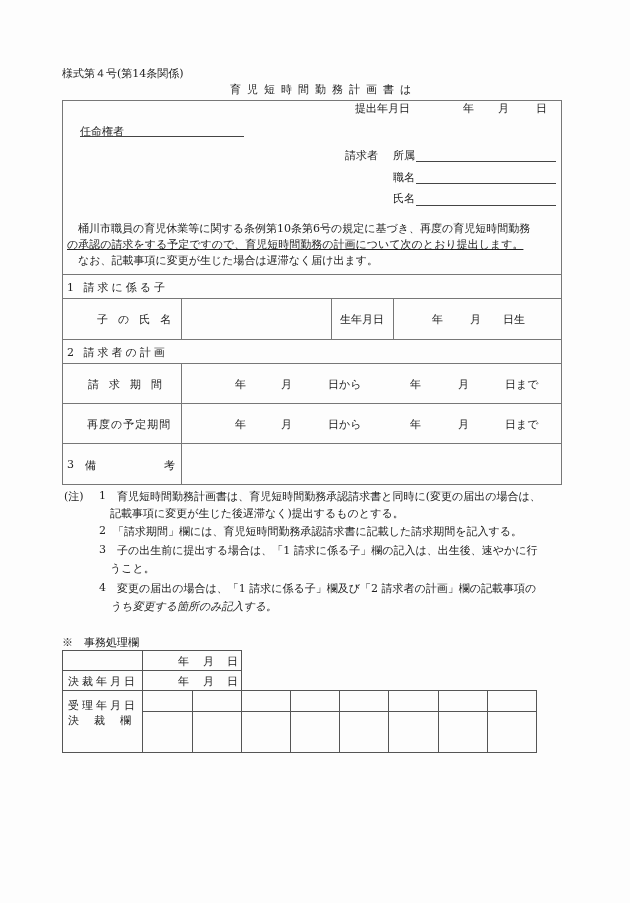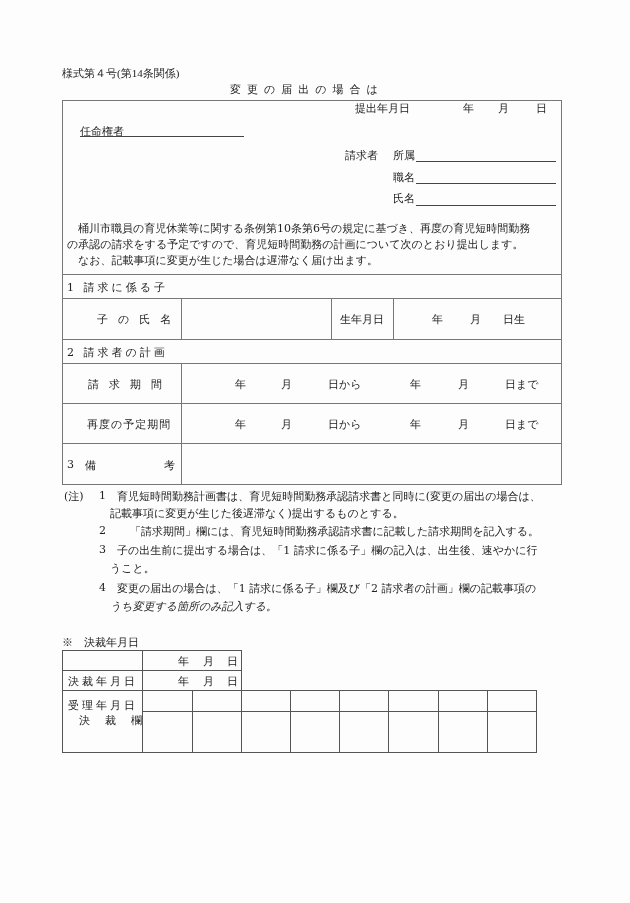--- a/index.html
+++ b/index.html
@@ -8,22 +8,22 @@
   .abs { position:absolute; white-space:nowrap; }
   .ln { position:absolute; background:#777; }
   .lnd { position:absolute; background:#555; }
   .spaced { letter-spacing:6px; }
   .spaced2 { letter-spacing:3px; }
   .uline { position:absolute; height:1px; background:#444; }
 </style>
 </head>
 <body>
 
-<div class="abs" style="left:62px;top:66px;font-size:11px;font-family:Liberation Serif, serif;">様式第４号(第14条関係)</div>
-<div class="abs spaced" style="left:230px;top:82px;font-size:11px;">変更の届出の場合は</div>
+<div class="abs" style="left:62px;top:66px;font-size:11px;">様式第４号(第14条関係)</div>
+<div class="abs spaced" style="left:230px;top:82px;font-size:11px;">育児短時間勤務計画書は</div>
 
 <div>
   <div class="ln" style="left:62px;top:100px;width:500px;height:1px;"></div>
   <div class="ln" style="left:62px;top:100px;width:1px;height:385px;"></div>
   <div class="ln" style="left:561px;top:100px;width:1px;height:385px;"></div>
   <div class="ln" style="left:62px;top:484px;width:500px;height:1px;"></div>
 
   <div class="ln" style="left:62px;top:274px;width:500px;height:1px;"></div>
   <div class="ln" style="left:62px;top:298px;width:500px;height:1px;"></div>
   <div class="ln" style="left:62px;top:339px;width:500px;height:1px;"></div>
@@ -50,21 +50,21 @@
 <div class="abs" style="left:345px;top:148px;">請求者</div>
 <div class="abs" style="left:393px;top:148px;">所属</div>
 <div class="uline" style="left:416px;top:161px;width:140px;"></div>
 <div class="abs" style="left:393px;top:170px;">職名</div>
 <div class="uline" style="left:416px;top:183px;width:140px;"></div>
 <div class="abs" style="left:393px;top:191px;">氏名</div>
 <div class="uline" style="left:416px;top:205px;width:140px;"></div>
 
 <div>
   <div class="abs" style="left:78px;top:221px;">桶川市職員の育児休業等に関する条例第10条第6号の規定に基づき、再度の育児短時間勤務</div>
-  <div class="abs" style="left:67px;top:237px;">の承認の請求をする予定ですので、育児短時間勤務の計画について次のとおり提出します。</div>
+  <div class="abs" style="left:67px;top:237px;text-decoration:underline;">の承認の請求をする予定ですので、育児短時間勤務の計画について次のとおり提出します。</div>
   <div class="abs" style="left:78px;top:253px;">なお、記載事項に変更が生じた場合は遅滞なく届け出ます。</div>
 </div>
 
 <div class="abs spaced2" style="left:67px;top:280px;">1 請求に係る子</div>
 <div class="abs" style="left:97px;top:312px;letter-spacing:10px;">子の氏名</div>
 <div class="abs" style="left:182px;top:299px;width:149px;height:40px;"></div>
 <div class="abs" style="left:340px;top:312px;">生年月日</div>
 <div class="abs" style="left:432px;top:312px;">年</div>
 <div class="abs" style="left:470px;top:312px;">月</div>
 <div class="abs" style="left:503px;top:312px;">日生</div>
@@ -97,32 +97,32 @@
 <div class="abs" style="left:182px;top:444px;width:379px;height:40px;"></div>
 
 <div>
   <div class="abs" style="left:64px;top:489px;">(注)</div>
 
   <div class="abs" style="left:99px;top:489px;">1</div>
   <div class="abs" style="left:117px;top:489px;">育児短時間勤務計画書は、育児短時間勤務承認請求書と同時に(変更の届出の場合は、</div>
   <div class="abs" style="left:110px;top:506px;">記載事項に変更が生じた後遅滞なく)提出するものとする。</div>
 
   <div class="abs" style="left:99px;top:524px;">2</div>
-  <div class="abs" style="left:130px;top:524px;">「請求期間」欄には、育児短時間勤務承認請求書に記載した請求期間を記入する。</div>
+  <div class="abs" style="left:113px;top:524px;">「請求期間」欄には、育児短時間勤務承認請求書に記載した請求期間を記入する。</div>
 
   <div class="abs" style="left:99px;top:543px;">3</div>
   <div class="abs" style="left:117px;top:543px;">子の出生前に提出する場合は、「1 請求に係る子」欄の記入は、出生後、速やかに行</div>
   <div class="abs" style="left:110px;top:561px;">うこと。</div>
 
   <div class="abs" style="left:99px;top:581px;">4</div>
   <div class="abs" style="left:117px;top:581px;">変更の届出の場合は、「1 請求に係る子」欄及び「2 請求者の計画」欄の記載事項の</div>
   <div class="abs" style="left:110px;top:599px;font-style:italic;">うち変更する箇所のみ記入する。</div>
 </div>
 
-<div class="abs" style="left:62px;top:635px;">※　決裁年月日</div>
+<div class="abs" style="left:62px;top:635px;">※　事務処理欄</div>
 
 <div>
 
   <div class="lnd" style="left:62px;top:650px;width:180px;height:1px;"></div>
   <div class="lnd" style="left:62px;top:670px;width:180px;height:1px;"></div>
   <div class="lnd" style="left:62px;top:690px;width:475px;height:1px;"></div>
   <div class="lnd" style="left:142px;top:711px;width:395px;height:1px;"></div>
   <div class="lnd" style="left:62px;top:752px;width:475px;height:1px;"></div>
 
   <div class="lnd" style="left:62px;top:650px;width:1px;height:103px;"></div>
@@ -139,14 +139,14 @@
   <div class="abs" style="left:68px;top:654px;letter-spacing:3px;margin-top:44px;">受理年月日</div>
   <div class="abs" style="left:178px;top:654px;">年</div>
   <div class="abs" style="left:203px;top:654px;">月</div>
   <div class="abs" style="left:227px;top:654px;">日</div>
 
   <div class="abs" style="left:68px;top:674px;letter-spacing:3px;">決裁年月日</div>
   <div class="abs" style="left:178px;top:674px;">年</div>
   <div class="abs" style="left:203px;top:674px;">月</div>
   <div class="abs" style="left:227px;top:674px;">日</div>
 
-  <div class="abs" style="left:68px;top:713px;letter-spacing:2px;margin-left:11px;">決　裁　欄</div>
+  <div class="abs" style="left:68px;top:713px;letter-spacing:2px;">決　裁　欄</div>
 </div>
 
 </body></html>

